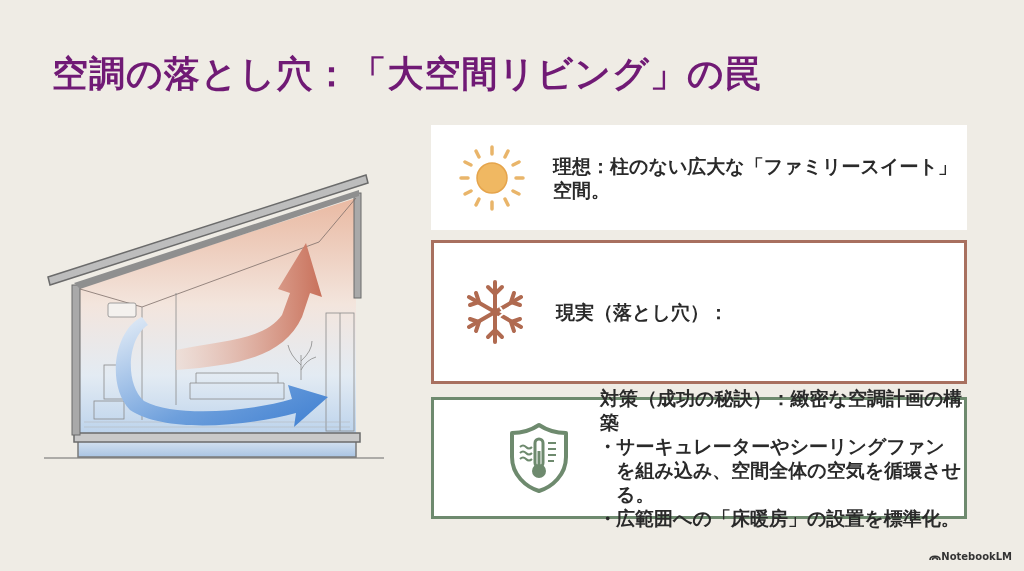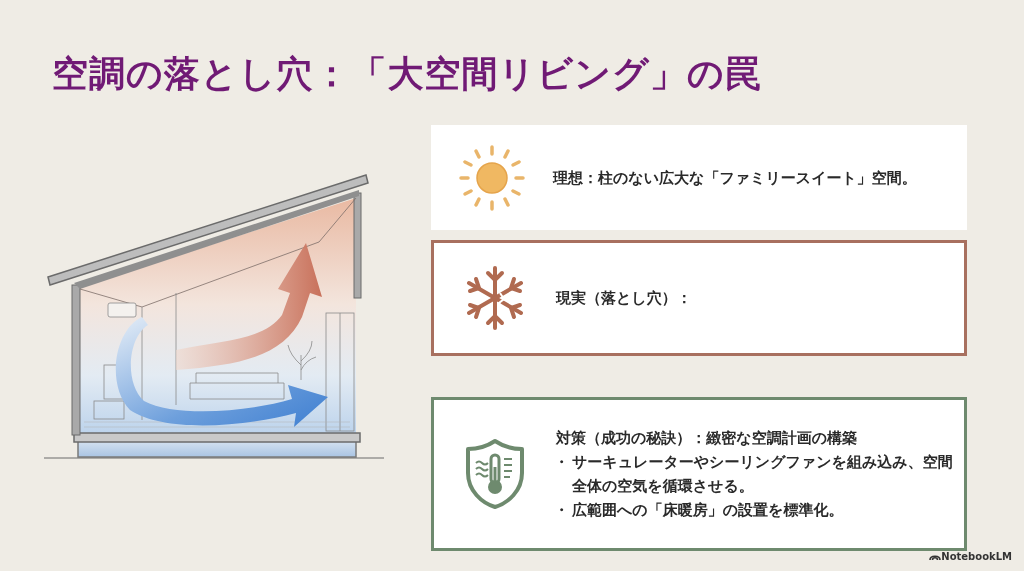--- a/index.html
+++ b/index.html
@@ -14,24 +14,24 @@
     position:absolute; left:52px; top:50px;
     font-size:36px; font-weight:bold; letter-spacing:1px;
     color:#701a75; white-space:nowrap;
   }
   .illustration { position:absolute; left:44px; top:165px; width:340px; height:295px; }
   .card {
     position:absolute; left:431px; width:536px; box-sizing:border-box;
     background:#ffffff; display:flex; align-items:center;
   }
   .card .icon { width:78px; height:78px; margin-left:22px; margin-right:22px; flex:none; display:flex; align-items:center; justify-content:center; }
-  .card .body { flex:1; font-size:15px; line-height:24px; font-weight:bold; color:#2a2a2a; }
+  .card .body { flex:1; font-size:19px; line-height:24px; font-weight:bold; color:#2a2a2a; }
   .card1 { top:125px; height:105px; }
-  .card2 { top:240px; height:116px; border:3px solid #a8705f; }
-  .card3 { top:397px; height:154px; border:3px solid #6e8a6e; }
+  .card2 { top:240px; height:144px; border:3px solid #a8705f; }
+  .card3 { top:397px; height:122px; border:3px solid #6e8a6e;padding-left:44px; }
   .card .head { font-weight:bold; }
   .bullets { list-style:none; margin:0; padding:0; }
   .bullets li { position:relative; padding-left:16px; }
   .bullets li::before { content:"・"; position:absolute; left:0; top:0; }
   .card2 .bullets li::before { color:#c58b6c; content:"•"; left:3px; }
   .card3 .bullets li::before { color:#2a2a2a; content:"・"; left:-2px; }
   .brand {
     position:absolute; right:12px; bottom:9px;
     font-size:10px; font-weight:bold; color:#333; display:flex; align-items:center; gap:0;
   }

